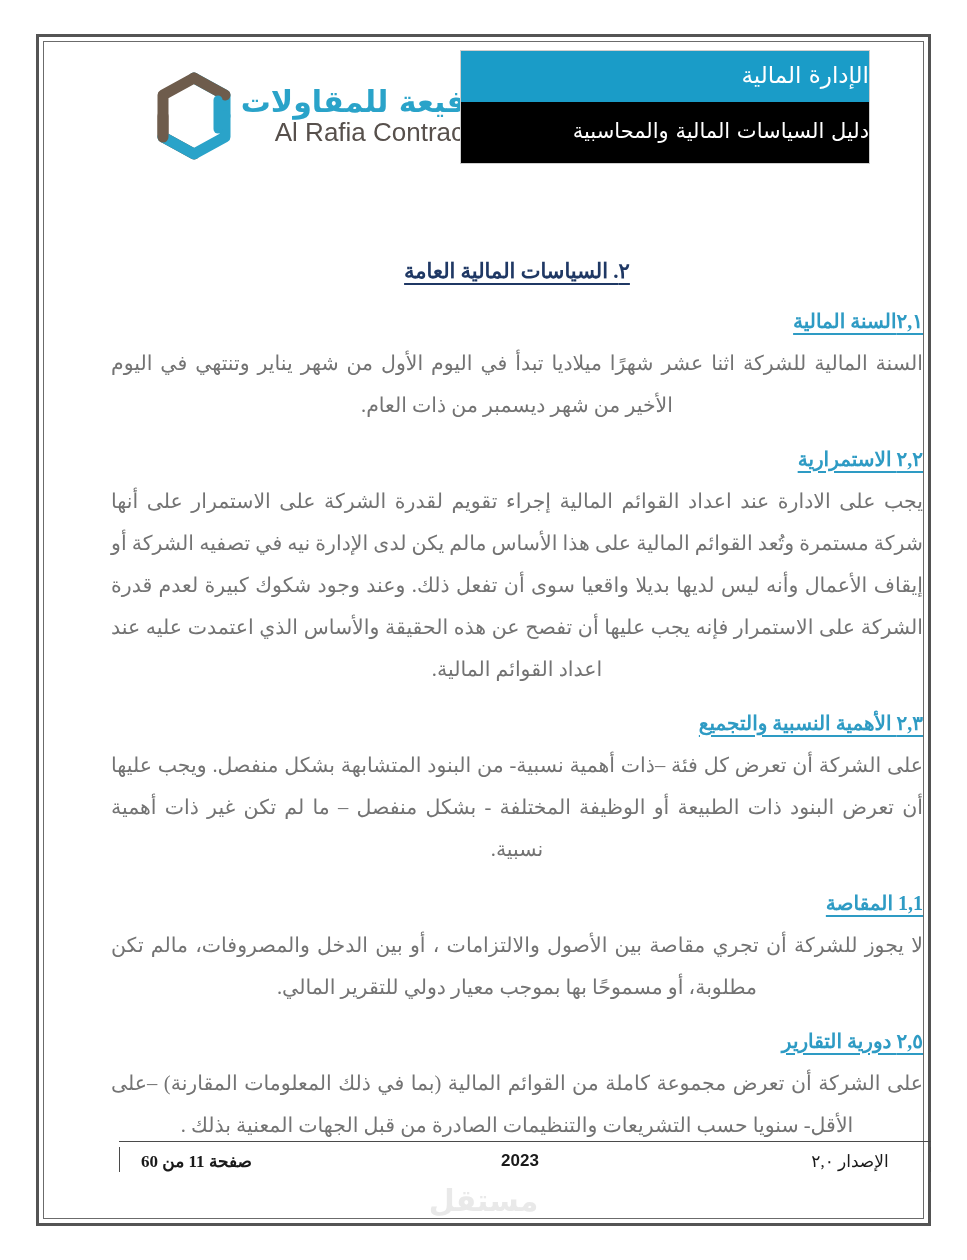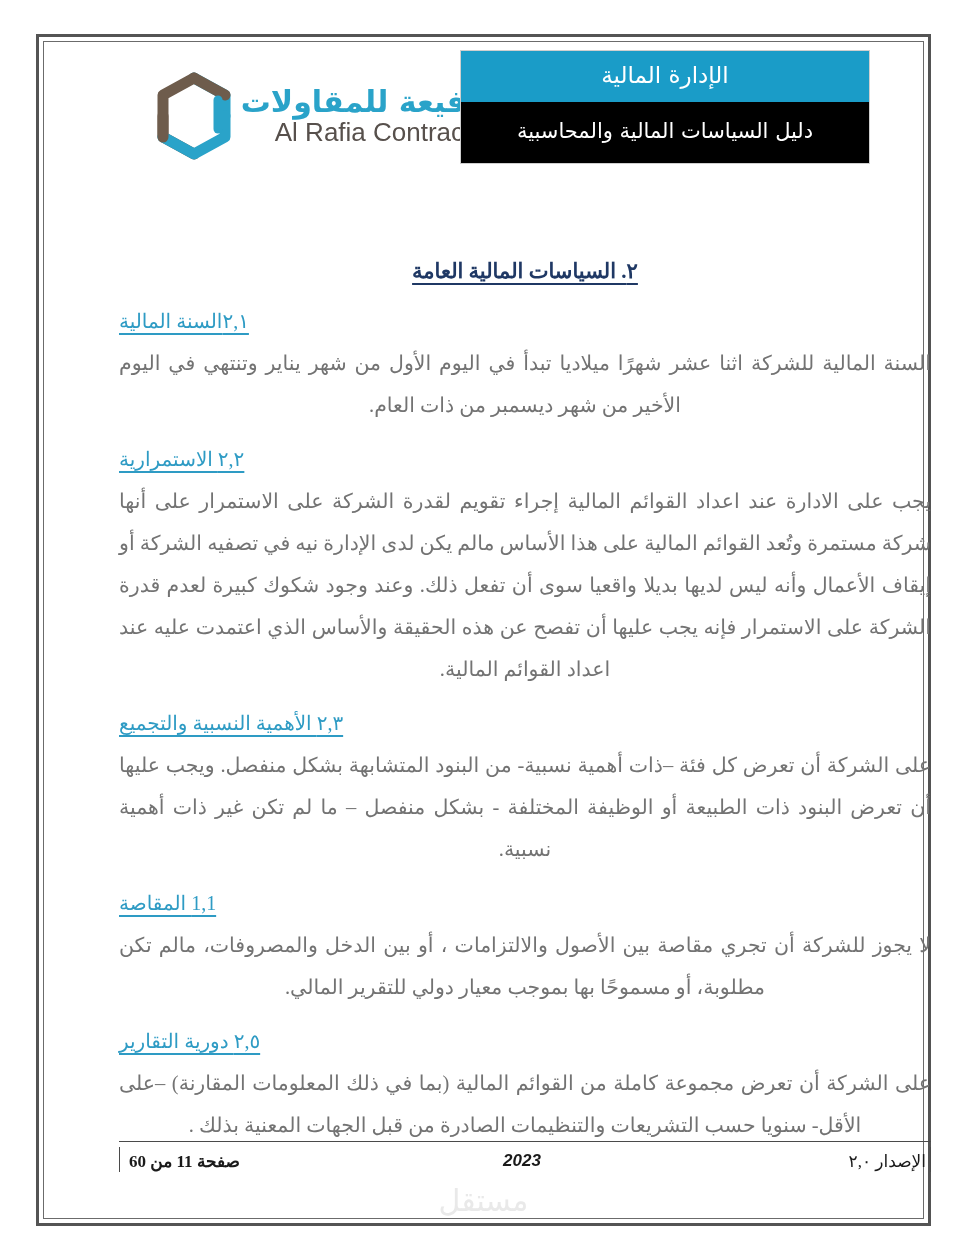--- a/index.html
+++ b/index.html
@@ -54,21 +54,20 @@
 
   .title-block {
     position: absolute;
     left: 410px;
     top: 4px;
     width: 410px;
     border: 1px solid #cfcfcf;
     box-sizing: border-box;
   }
   .title-band {
-    text-align: center;
     color: #ffffff;
     font-family: "DejaVu Sans", sans-serif;
     letter-spacing: 1px;
   }
   .title-band-top {
     background: #1a9cc8;
     font-size: 23px;
     padding: 12px 0 14px 0;
     line-height: 1.1;
   }
@@ -111,43 +110,43 @@
     font-size: 26px;
     color: #57504c;
     white-space: nowrap;
     margin-top: 2px;
   }
 
   
   .doc-body {
     position: absolute;
     top: 210px;
-    right: 0;
+    right: 8px;
     width: 812px;
     direction: rtl;
     text-align: right;
   }
 
   h1.section-title {
     margin: 0 0 6px 0;
     font-size: 21px;
     font-weight: bold;
     color: #1f3864;
     text-align: center;
     text-decoration: underline;
     text-underline-offset: 5px;
     line-height: 1.5;
   }
 
   h2.sub-title {
     margin: 18px 0 4px 0;
     font-size: 20px;
-    font-weight: normal;
+    font-weight: bold;
     color: #2e9bc4;
-    text-align: left;
+    text-align: right;
     text-decoration: underline;
     text-underline-offset: 5px;
     line-height: 1.5;
   }
   h2.sub-title.wide-gap {
     letter-spacing: 0px;
   }
 
   p.para {
     margin: 6px 0 4px 0;
@@ -176,52 +175,51 @@
   }
   .footer-cell {
     flex: 1 1 33.33%;
     padding-top: 4px;
     white-space: nowrap;
   }
   .footer-left {
     text-align: right;
     padding-right: 6px;
     border-left: 1.5px solid #4a4a4a;
-    padding-left: 0;
+    padding-left: 12px;
     flex: 0 0 120px;
     font-weight: bold;
   }
   .footer-center {
     text-align: center;
     font-family: "Liberation Sans", sans-serif;
     font-weight: bold;
     font-size: 17px;
-    font-style: italic;
   }
   .footer-right {
-    text-align: right;
+    text-align: center;
     padding-left: 8px;
     border-right: 1.5px solid #4a4a4a;
-    padding-right: 4px;
+    padding-right: 20px;
     flex: 0 0 120px;
   }
 
   
   .watermark {
     position: absolute;
     left: 0;
     right: 0;
     top: 1186px;
     text-align: center;
     pointer-events: none;
   }
   .watermark-ar {
     font-family: "DejaVu Sans", sans-serif;
     font-size: 30px;
-    font-weight: normal;
+    font-weight: bold;
     color: #e9e9e9;
     line-height: 1;
   }
   .watermark-en {
     font-family: "Liberation Sans", sans-serif;
     font-size: 22px;
     color: #ededed;
     letter-spacing: 1px;
     line-height: 1.1;
     margin-top: 1px;

